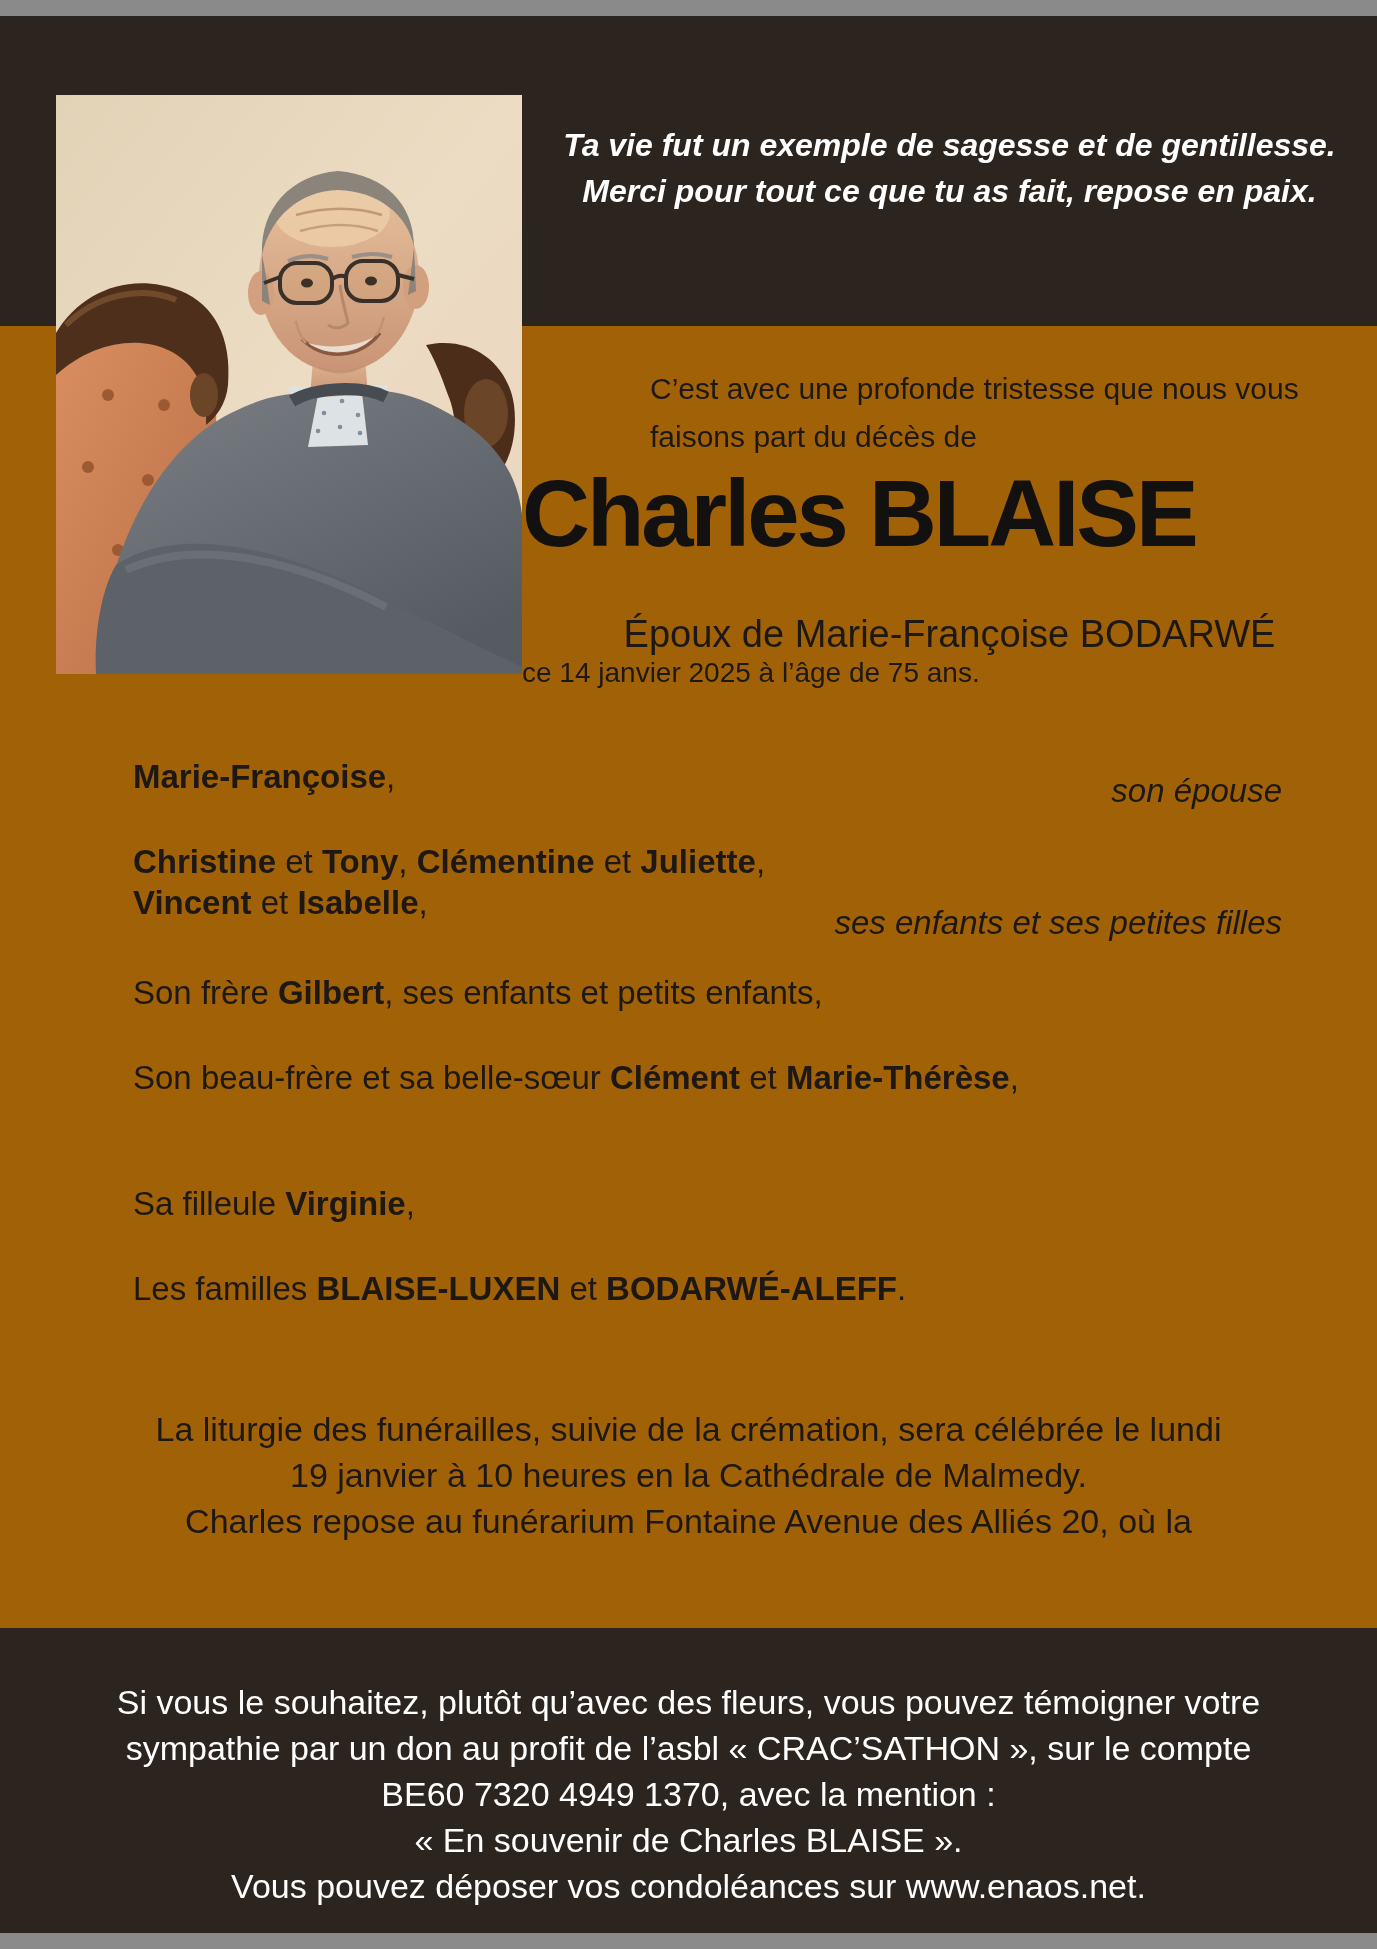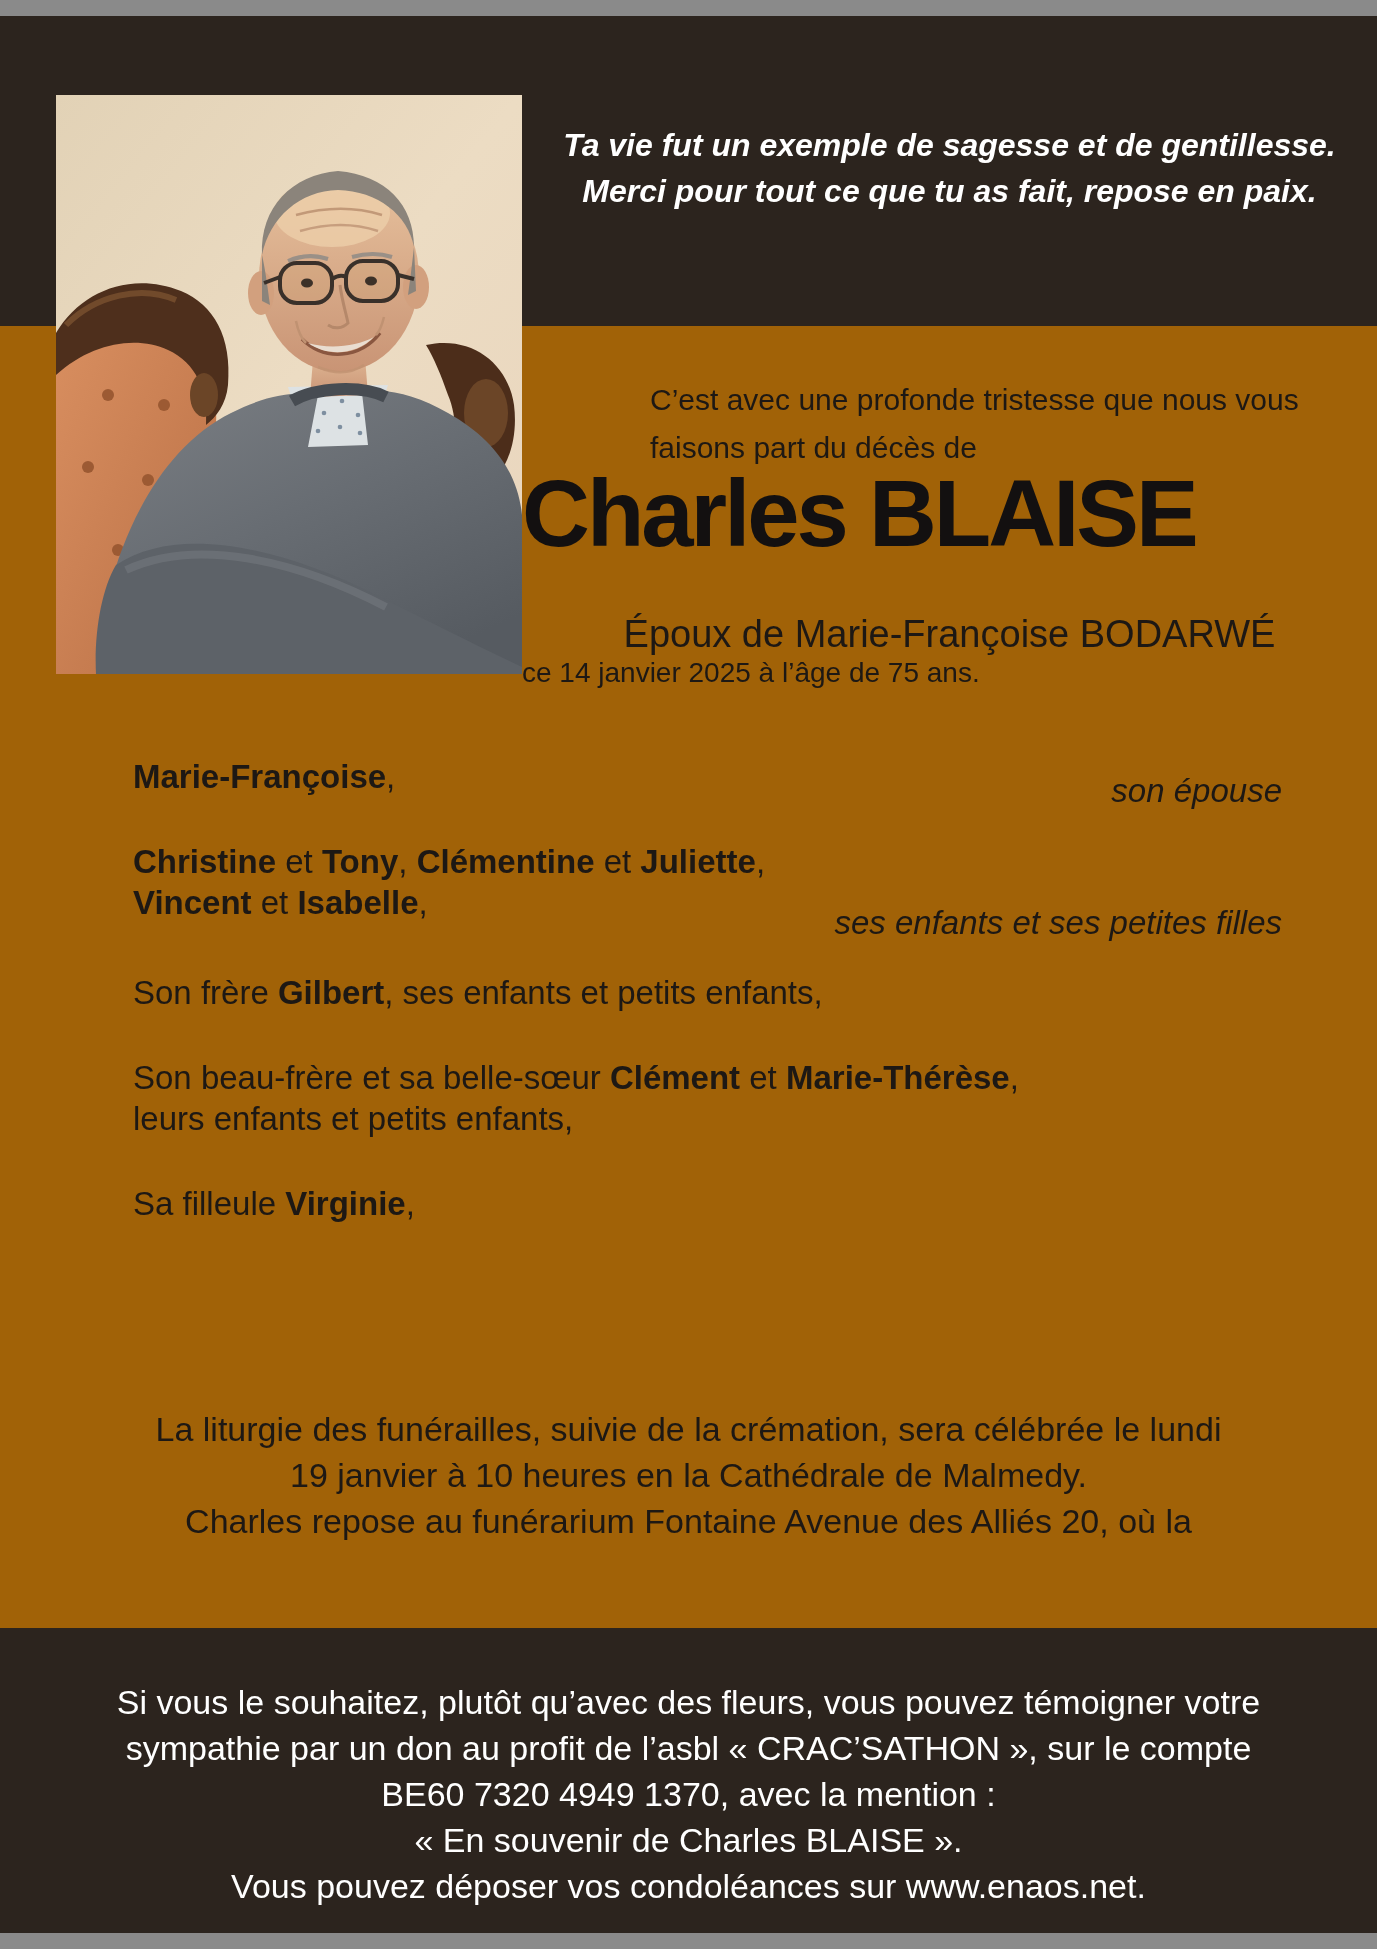--- a/index.html
+++ b/index.html
@@ -11,21 +11,21 @@
   .band{position:absolute;left:0;width:1377px;background:#2c241e;}
   .band-top{top:0;height:310px;}
   .band-bottom{top:1612px;height:337px;}
   .quote{
     position:absolute;left:522px;top:106px;width:855px;
     text-align:center;color:#ffffff;
     font-style:italic;font-weight:bold;font-size:32px;line-height:46px;
   }
   .photo-frame{position:absolute;left:56px;top:79px;width:466px;height:579px;overflow:hidden;}
   .photo-frame svg{display:block;}
-  .intro{position:absolute;left:650px;top:360px;font-size:30px;line-height:48px;}
+  .intro{position:absolute;left:650px;top:349px;font-size:30px;line-height:48px;}
   .name{
     position:absolute;left:522px;top:448px;width:855px;text-align:left;
     font-size:94px;line-height:100px;font-weight:bold;letter-spacing:-3px;color:#131010;
   }
   .spouse{position:absolute;left:522px;top:597px;width:855px;text-align:center;font-size:38px;line-height:42px;}
   .death-date{position:absolute;left:522px;top:641px;width:855px;font-size:28px;line-height:32px;}
   .fam{position:absolute;left:133px;font-size:33px;line-height:41px;}
   .fam b{font-weight:bold;}
   .note{position:absolute;right:95px;font-size:33px;line-height:41px;font-style:italic;text-align:right;}
   .t740{top:740px;} .t825{top:825px;} .t956{top:956px;} .t1041{top:1041px;}
@@ -171,25 +171,25 @@
   <div class="fam t825">
     <div><b>Christine</b><span> et </span><b>Tony</b><span>, </span><b>Clémentine</b><span> et </span><b>Juliette</b><span>,</span></div>
     <div><b>Vincent</b><span> et </span><b>Isabelle</b><span>,</span></div>
   </div>
   <div class="note n886">ses enfants et ses petites filles</div>
 
   <div class="fam t956"><span>Son frère </span><b>Gilbert</b><span>, ses enfants et petits enfants,</span></div>
 
   <div class="fam t1041">
     <div><span>Son beau-frère et sa belle-sœur </span><b>Clément</b><span> et </span><b>Marie-Thérèse</b><span>,</span></div>
-    <div><span>leurs enfants et petits enfants,</span></div>
   </div>
 
   <div class="fam t1167"><span>Sa filleule </span><b>Virginie</b><span>,</span></div>
 
+  <div class="fam t1252"><span>Les familles </span><b>BLAISE-LUXEN</b><span> et </span><b>BODARWÉ-ALEFF</b><span>.</span></div>
 
   <div class="ceremony">
     <div>La liturgie des funérailles, suivie de la crémation, sera célébrée le lundi</div>
     <div>19 janvier à 10 heures en la Cathédrale de Malmedy.</div>
     <div>Charles repose au funérarium Fontaine Avenue des Alliés 20,  où la</div>
   </div>
 
   <div class="band band-bottom"></div>
   <div class="footer-text">
     <div>Si vous le souhaitez, plutôt qu’avec des fleurs, vous pouvez témoigner votre</div>

